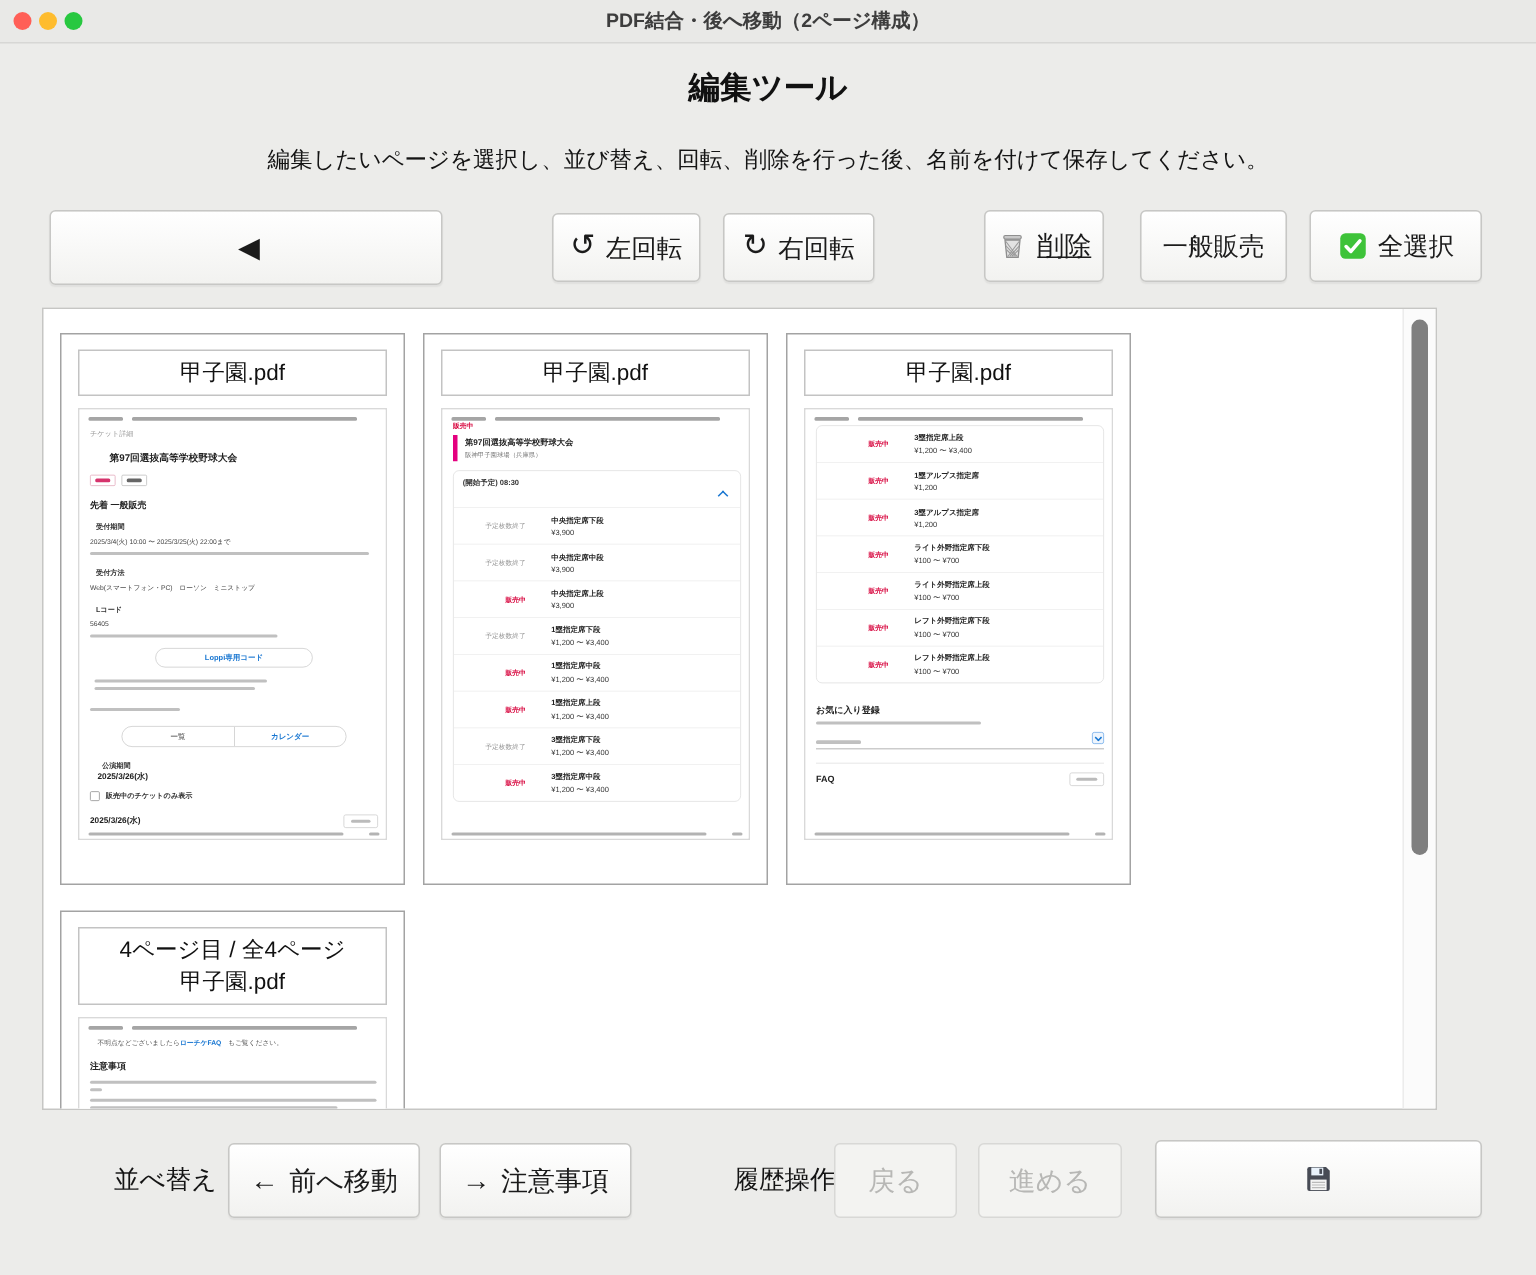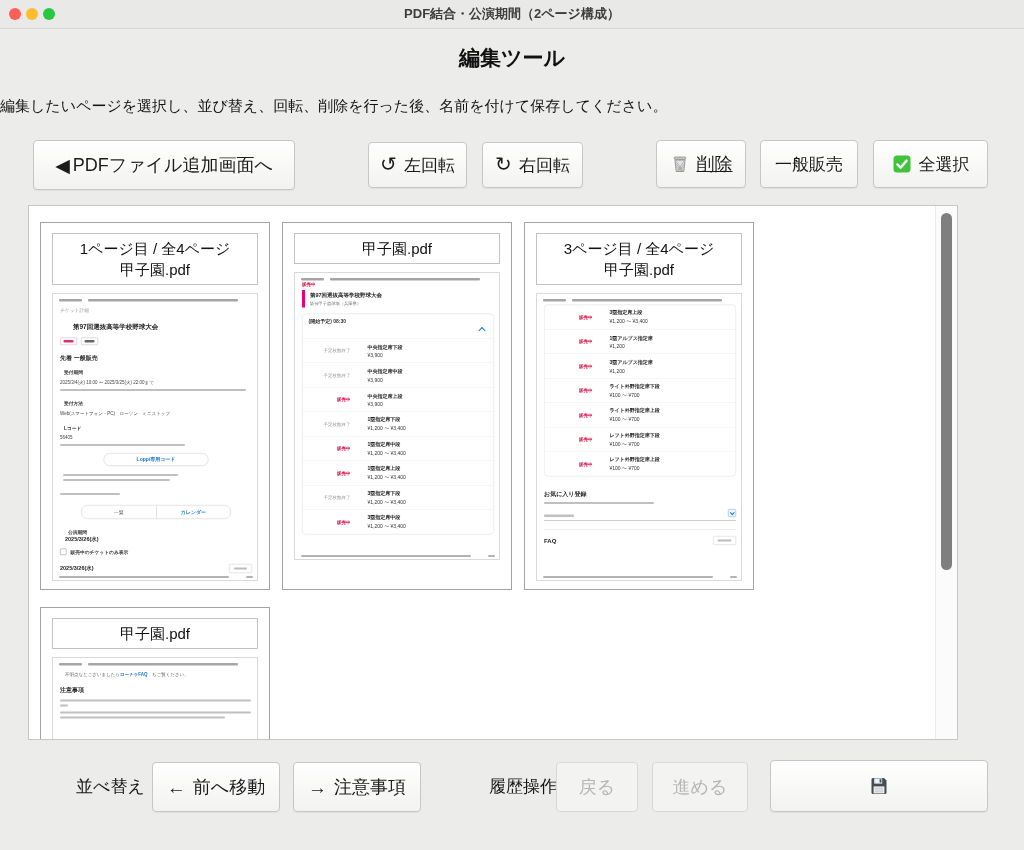--- a/index.html
+++ b/index.html
@@ -12,37 +12,37 @@
   }
   
   .titlebar{position:absolute;left:0;top:0;width:1024px;height:28px;background:#e9e9e7;border-bottom:1px solid #d7d7d5;}
   .titlebar .tl{position:absolute;top:8px;width:12px;height:12px;border-radius:50%;}
   .tl.red{left:9px;background:#ff5f57;}
   .tl.yellow{left:26px;background:#febc2e;}
   .tl.green{left:43px;background:#28c840;}
   .titlebar .wtitle{position:absolute;left:0;top:0;width:100%;height:28px;line-height:28px;text-align:center;font-size:13px;font-weight:bold;color:#3d3d3d;}
   
   .page-h1{position:absolute;left:0;top:44px;width:100%;text-align:center;font-size:21px;font-weight:bold;color:#111;}
-  .page-instruction{position:absolute;left:0;top:97px;width:100%;text-align:left;font-size:15px;color:#141414;}
+  .page-instruction{position:absolute;left:0;top:97px;width:100%;text-align:center;font-size:15px;color:#141414;}
   
   .btn{position:absolute;display:flex;align-items:center;justify-content:center;gap:7px;
     background:linear-gradient(180deg,#ffffff,#f2f2f0);
     border:1px solid #c7c7c5;border-radius:4px;font-size:18px;color:#1b1b1b;
     box-shadow:0 1px 1px rgba(0,0,0,.05);cursor:pointer;white-space:nowrap;box-sizing:border-box;}
   .btn.small{font-size:17px;}
   .btn.disabled{background:#f3f3f1;color:#b7b7b5;border-color:#d8d8d6;box-shadow:none;cursor:default;}
   .btn .uicon{font-size:19px;line-height:1;}
   .btn .uicon.rot{font-size:20px;margin-top:-2px;}
   .btn .uicon.tight{margin-right:-4px;}
   .flabel{position:absolute;font-size:17px;color:#141414;line-height:50px;white-space:nowrap;margin-left:12px;}
   
   #btn-back{left:33px;top:140px;width:262px;height:50px;}
   #btn-rotl{left:368px;top:142px;width:99px;height:46px;}
   #btn-rotr{left:482px;top:142px;width:101px;height:46px;}
-  #btn-del{left:656px;top:140px;width:90px;height:48px;text-decoration:underline;}
+  #btn-del{left:656px;top:140px;width:80px;height:48px;text-decoration:underline;}
   #btn-multi{left:760px;top:140px;width:98px;height:48px;}
   #btn-all{left:873px;top:140px;width:115px;height:48px;}
   
   #lbl-sort{left:64px;top:762px;}
   #btn-prev{left:152px;top:762px;width:128px;height:50px;}
   #btn-next{left:293px;top:762px;width:128px;height:50px;}
   #lbl-hist{left:477px;top:762px;}
   #btn-undo{left:556px;top:762px;width:82px;height:50px;}
   #btn-redo{left:652px;top:762px;width:96px;height:50px;}
   #btn-save{left:770px;top:760px;width:218px;height:52px;}
@@ -97,29 +97,28 @@
   
   .svgicon{display:inline-block;flex:none;}
 </style>
 </head>
 <body>
 
 <div class="titlebar">
   <span class="tl red"></span>
   <span class="tl yellow"></span>
   <span class="tl green"></span>
-  <div class="wtitle">PDF結合・公演期間（2ページ構成）</div>
+  <div class="wtitle">PDF結合・後へ移動（2ページ構成）</div>
 </div>
 
 <div class="page-h1">編集ツール</div>
 <div class="page-instruction">編集したいページを選択し、並び替え、回転、削除を行った後、名前を付けて保存してください。</div>
 
 <div class="btn" id="btn-back">
   <span class="uicon tight">◀</span>
-  <span>PDFファイル追加画面へ</span>
 </div>
 <div class="btn small" id="btn-rotl">
   <span class="uicon rot">↺</span>
   <span>左回転</span>
 </div>
 <div class="btn small" id="btn-rotr">
   <span class="uicon rot">↻</span>
   <span>右回転</span>
 </div>
 <div class="btn" id="btn-del">
@@ -138,21 +137,20 @@
     <rect x="1.5" y="1.5" width="17" height="17" rx="3.5" fill="#3ec339"></rect>
     <path d="M5.4 10.4 L8.6 13.6 L14.6 6.6" stroke="#ffffff" stroke-width="2.4" fill="none" stroke-linecap="round" stroke-linejoin="round"></path>
   </svg>
   <span>全選択</span>
 </div>
 
 <div class="viewer">
   <div id="pages-host">
       <div class="page-card" style="left: 11px; top: 16px;">
         <div class="page-label">
-          <div>1ページ目 / 全4ページ</div>
           <div>甲子園.pdf</div>
         </div>
         <div class="mini">
           <div class="mini-inner">
             <div class="mp-row" style="margin-top: 10px; margin-left: 12px; gap: 12px; margin-right: 12px;">
               <div class="mbar" style="width: 46px; height: 5px; background: rgb(165, 165, 165);"></div>
               <div class="mbar" style="width: 300px; height: 5px; background: rgb(165, 165, 165);"></div>
             </div>
             <div class="mp-txt v-gray" style="margin-top: 12px; margin-left: 14px;">チケット詳細</div>
             <div class="mp-txt v-title" style="margin-top: 18px; margin-left: 40px;">第97回選抜高等学校野球大会</div>
@@ -281,21 +279,20 @@
             </div>
             <div class="mp-foot">
               <div class="mbar" style="width: 340px; height: 4px; background: rgb(179, 179, 179);"></div>
               <div class="mbar" style="width: 14px; height: 4px; background: rgb(179, 179, 179);"></div>
             </div>
           </div>
         </div>
       </div>
       <div class="page-card" style="left: 495px; top: 16px;">
         <div class="page-label">
-          <div>3ページ目 / 全4ページ</div>
           <div>甲子園.pdf</div>
         </div>
         <div class="mini">
           <div class="mini-inner">
             <div class="mp-row" style="margin-top: 10px; margin-left: 12px; gap: 12px; margin-right: 12px;">
               <div class="mbar" style="width: 46px; height: 5px; background: rgb(165, 165, 165);"></div>
               <div class="mbar" style="width: 300px; height: 5px; background: rgb(165, 165, 165);"></div>
             </div>
             <div class="mp-listbox" style="margin-top: 6px;">
               <div class="lb-row first">
@@ -363,20 +360,21 @@
             </div>
             <div class="mp-foot">
               <div class="mbar" style="width: 340px; height: 4px; background: rgb(179, 179, 179);"></div>
               <div class="mbar" style="width: 14px; height: 4px; background: rgb(179, 179, 179);"></div>
             </div>
           </div>
         </div>
       </div>
       <div class="page-card" style="left: 11px; top: 401px;">
         <div class="page-label">
+          <div>4ページ目 / 全4ページ</div>
           <div>甲子園.pdf</div>
         </div>
         <div class="mini">
           <div class="mini-inner">
             <div class="mp-row" style="margin-top: 10px; margin-left: 12px; gap: 12px; margin-right: 12px;">
               <div class="mbar" style="width: 46px; height: 5px; background: rgb(165, 165, 165);"></div>
               <div class="mbar" style="width: 300px; height: 5px; background: rgb(165, 165, 165);"></div>
             </div>
             <div class="mp-txt v-body" style="margin-top: 12px; margin-left: 24px; color: rgb(85, 85, 85);">不明点などございましたら<span style="color: rgb(22, 117, 209); font-weight: bold;">ローチケFAQ</span>　もご覧ください。</div>
             <div class="mp-txt v-strong" style="margin-top: 18px; margin-left: 14px;">注意事項</div>

